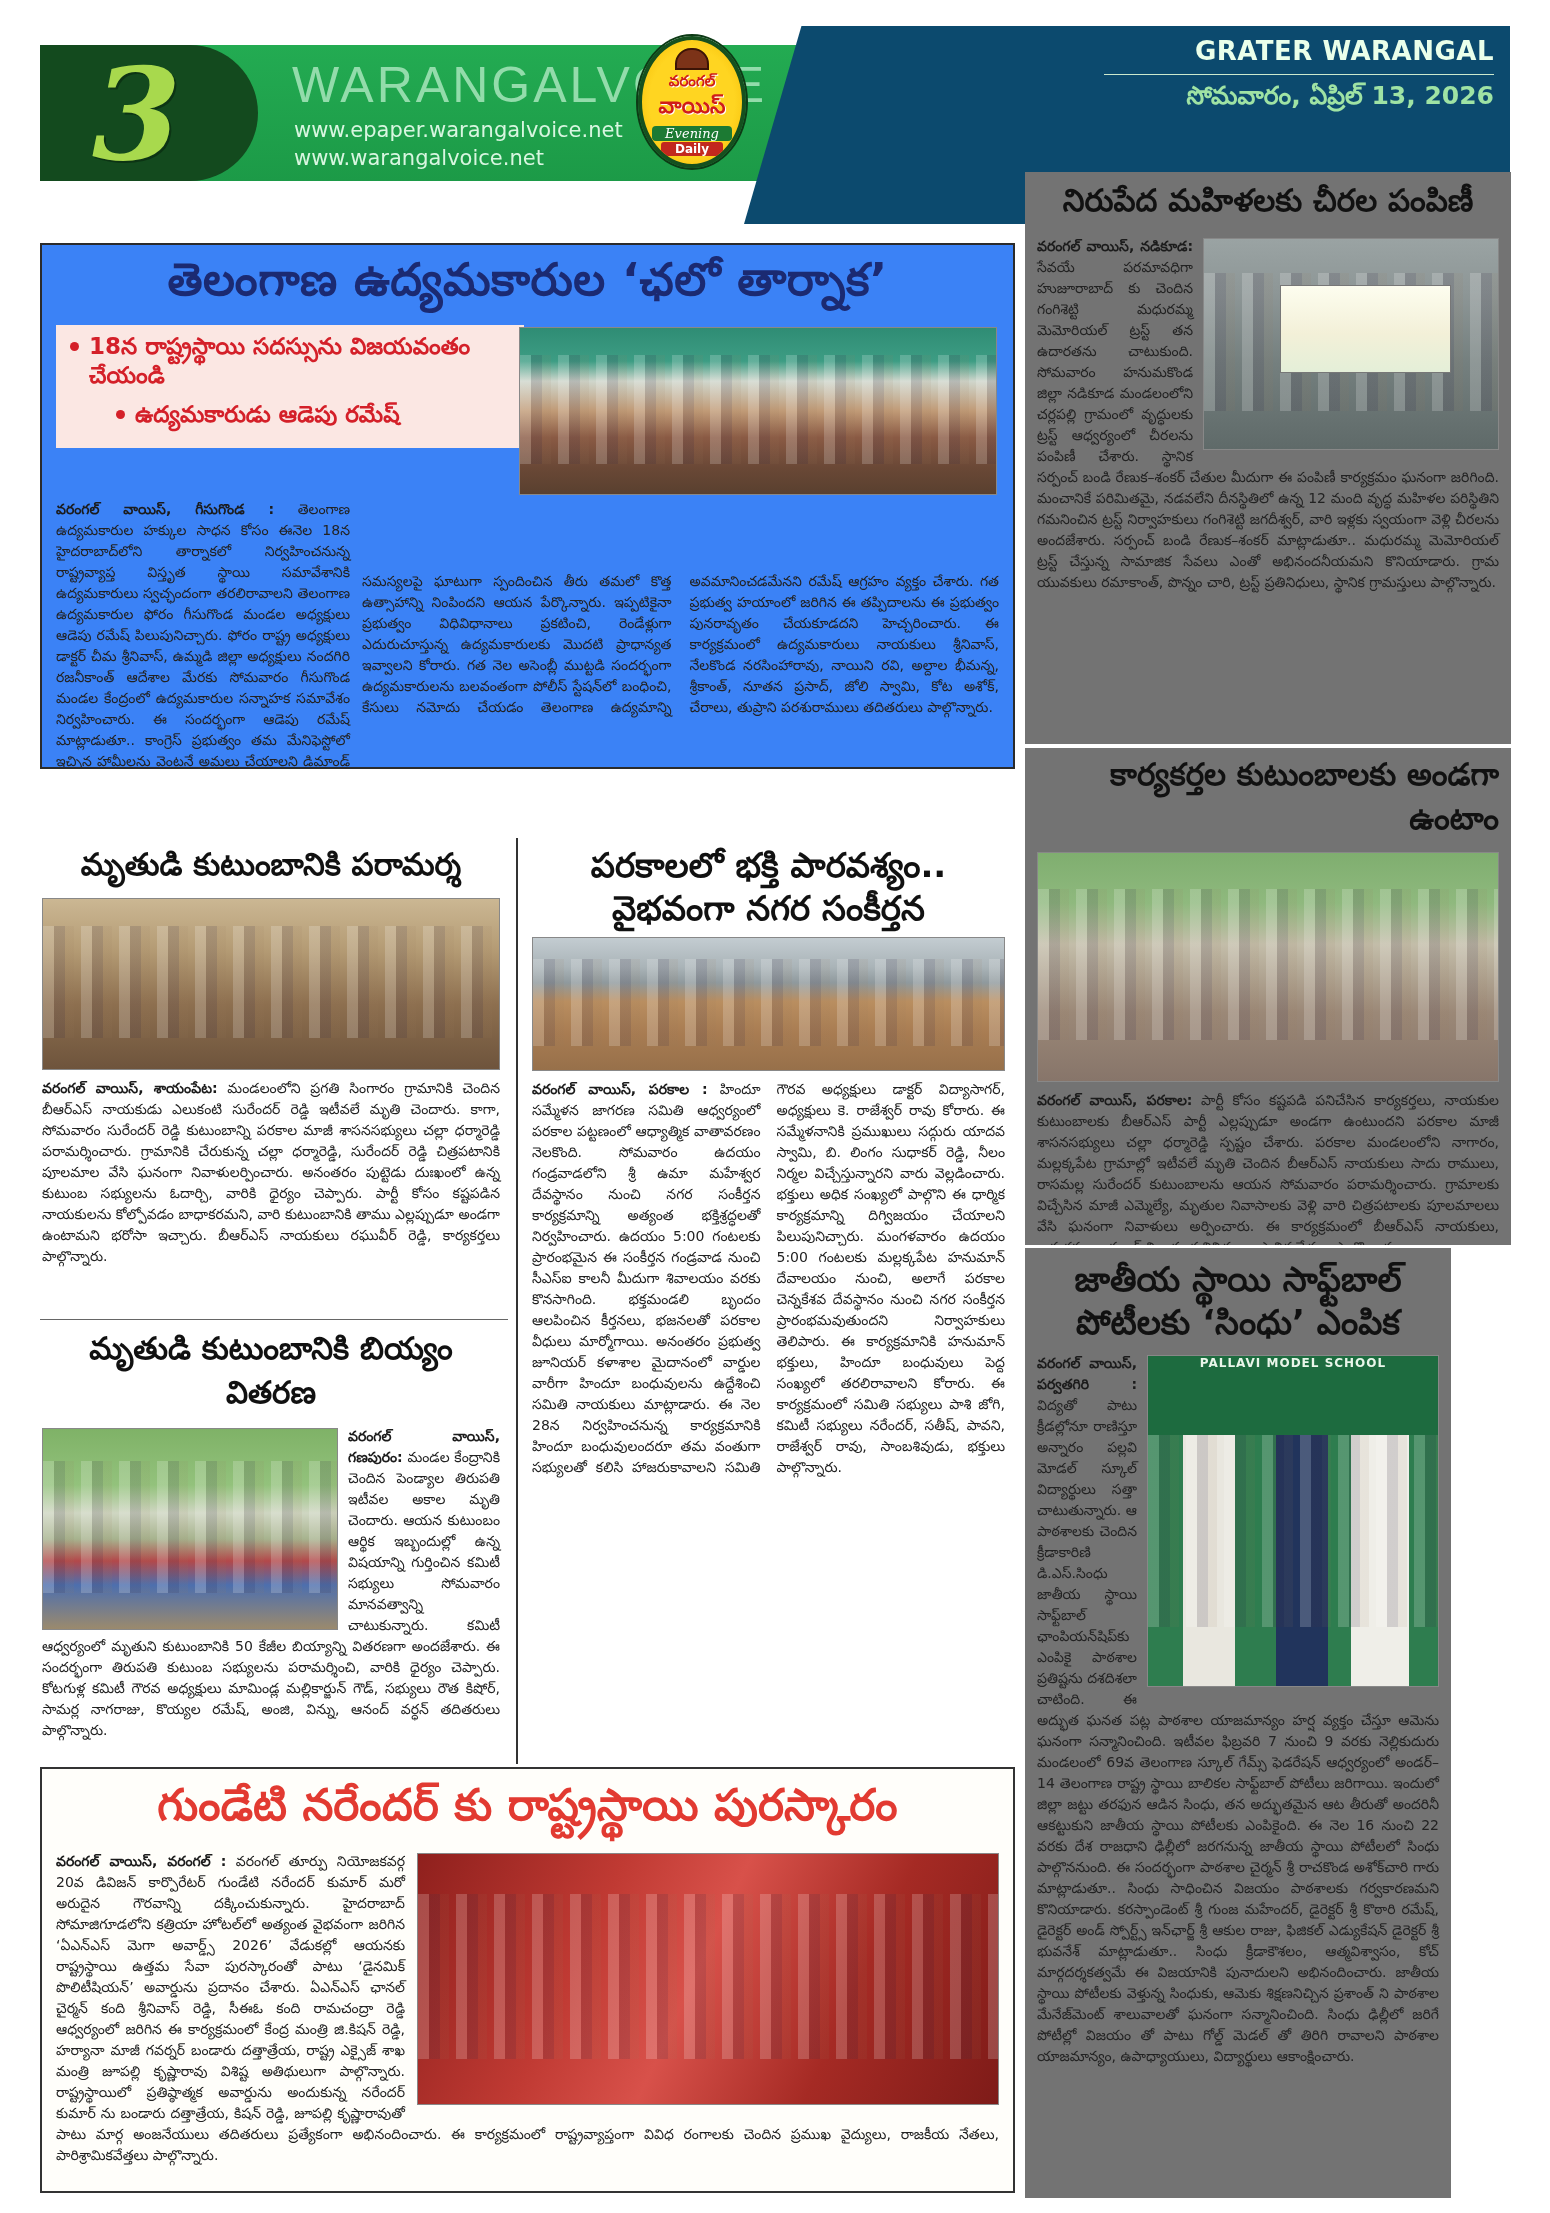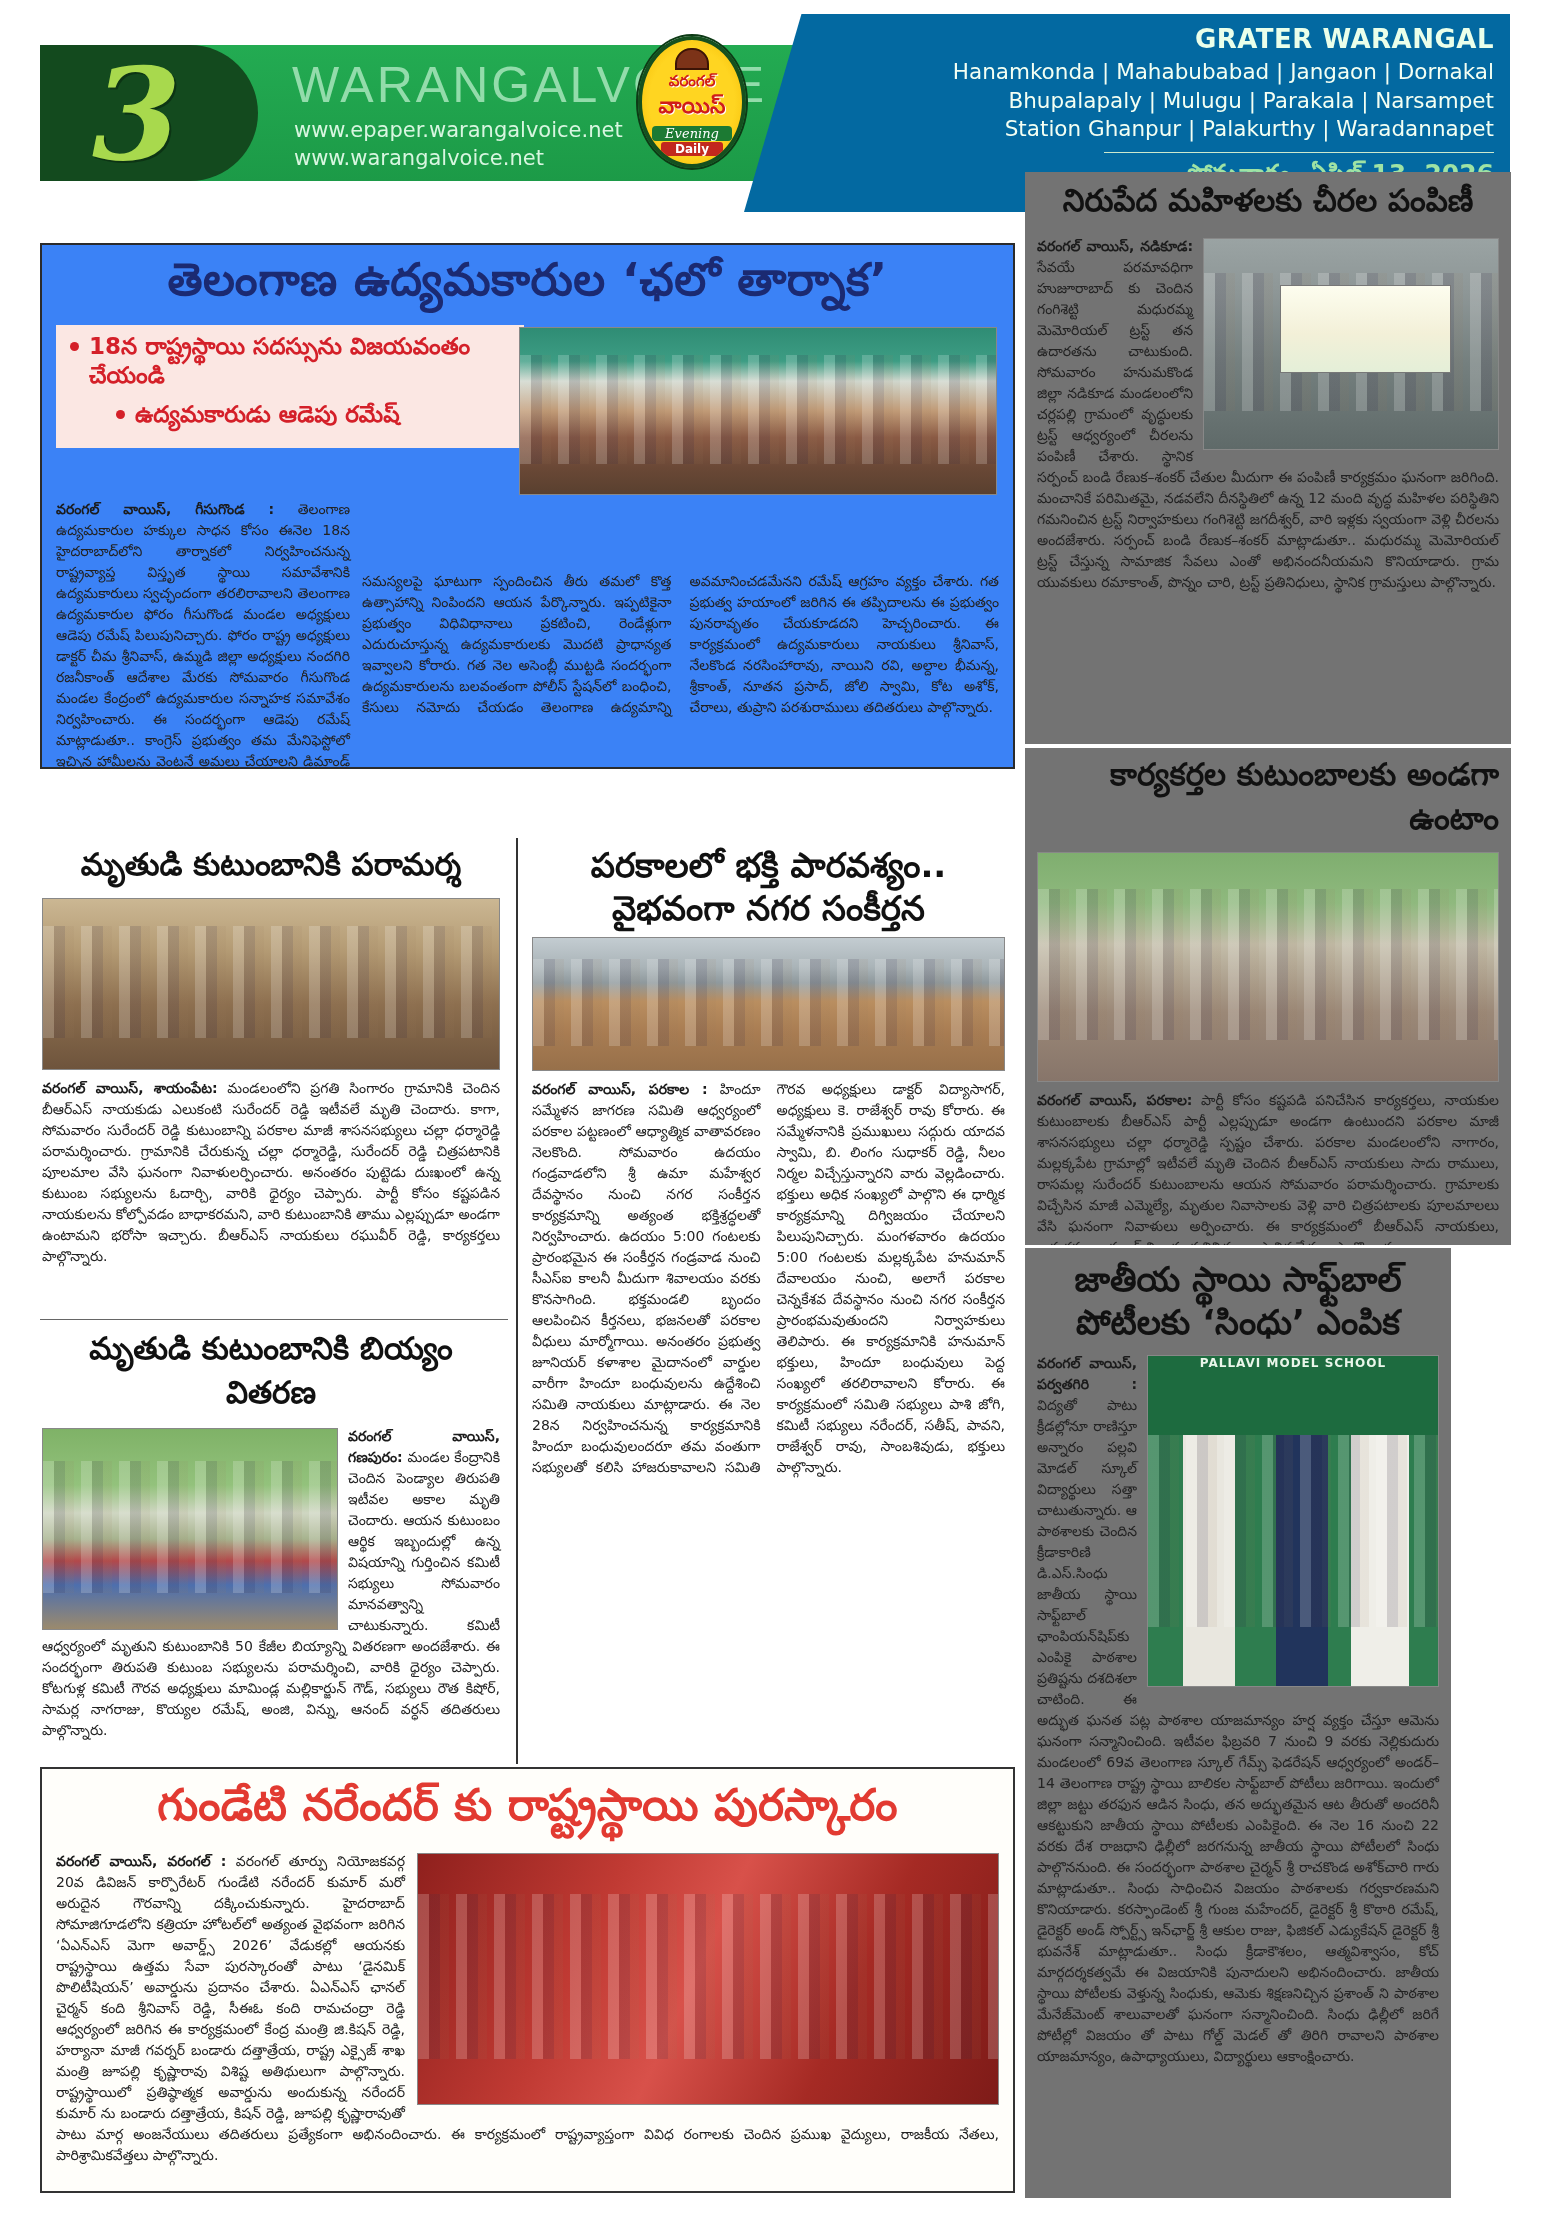--- a/index.html
+++ b/index.html
@@ -26,22 +26,22 @@
           box-shadow:0 0 0 2px #0d3a15; }
   .logo .dome { width:34px; height:22px; margin:8px auto 2px; background:#7c3318;
                 border-radius:16px 16px 0 0; border:2px solid #3c1406; }
   .logo .l1 { font-size:15px; font-weight:bold; color:#d01d18; text-shadow:1px 1px 0 #fff; }
   .logo .l2 { font-size:22px; font-weight:bold; color:#d01d18; text-shadow:1px 1px 0 #fff; }
   .logo .l3 { font-size:13px; font-style:italic; font-family:"DejaVu Serif", serif;
               color:#11380f; background:#1c7a33; color:#fff; width:80%; margin:2px auto 0;
               border-radius:4px; }
   .logo .l4 { font-size:12px; font-weight:bold; color:#fff; background:#c2281e;
               width:62%; margin:1px auto; border-radius:3px; }
-  .darkbox { position:absolute; left:744px; top:14px; width:766px; height:198px;
-             background:#0369a1; clip-path:polygon(7.5% 0,100% 0,100% 100%,0 100%);
+  .darkbox { position:absolute; left:744px; top:26px; width:766px; height:198px;
+             background:#0c4a6e; clip-path:polygon(7.5% 0,100% 0,100% 100%,0 100%);
              padding:10px 16px 6px 120px; text-align:right; }
   .ed-title { font-size:26px; font-weight:bold; color:#eaffea; letter-spacing:.5px; }
   .ed-cities { margin-top:4px; font-size:21.5px; line-height:1.33; color:#f3fff3; }
   .ed-sep { border:none; border-top:1.5px solid #cde9cd; margin:8px 0 6px 240px; }
   .ed-date { font-size:25px; font-weight:bold; color:#9fe3a4; }
 
   
   .art { position:absolute; overflow:hidden; }
   .hl { text-align:center; font-weight:bold; color:#111; }
   .byline { font-weight:bold; color:#1b1b1b; }
@@ -132,25 +132,20 @@
     </div>
     <div class="logo">
       <div class="dome"></div>
       <div class="l1">వరంగల్</div>
       <div class="l2">వాయిస్</div>
       <div class="l3">Evening</div>
       <div class="l4">Daily</div>
     </div>
     <div class="darkbox">
       <div class="ed-title">GRATER WARANGAL</div>
-      <div class="ed-cities">
-        <div>Hanamkonda | Mahabubabad | Jangaon | Dornakal</div>
-        <div>Bhupalapaly | Mulugu | Parakala | Narsampet</div>
-        <div>Station Ghanpur | Palakurthy | Waradannapet</div>
-      </div>
       <hr class="ed-sep">
       <div class="ed-date">సోమవారం, ఏప్రిల్ 13, 2026</div>
     </div>
   </div>
 
   <div class="art artA">
     <div class="hl">తెలంగాణ ఉద్యమకారుల ‘ఛలో తార్నాక’</div>
     <div class="a-top">
       <div class="bullets">
         <div class="b-row">

